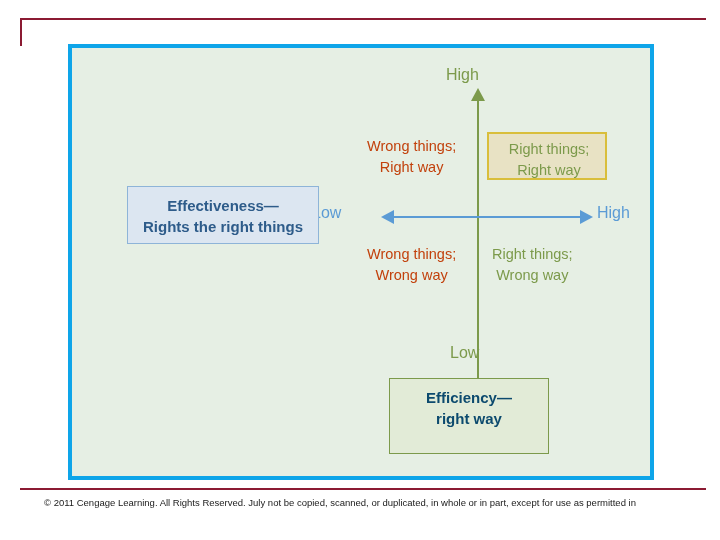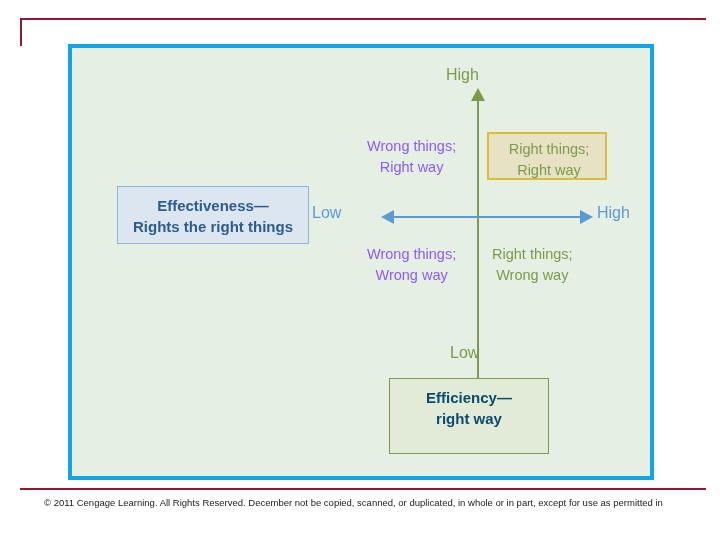--- a/index.html
+++ b/index.html
@@ -134,21 +134,21 @@
     left: 525px;
     top: 156px;
     color: #5B9BD5;
     font-size: 16px;
   }
 
   
   .quadrant {
     position: absolute;
     font-size: 14.5px;
-    color: #8b5cf6;
+    color: #c2410c;
     text-align: center;
     line-height: 1.45;
     white-space: nowrap;
   }
   #quadrant-tl { left: 295px; top: 88px; }
   #quadrant-bl { left: 295px; top: 196px; }
   #quadrant-br { left: 420px; top: 196px; color: #7C9A4B; }
 
   
   #quadrant-tr-box {
@@ -176,21 +176,21 @@
   .callout {
     position: absolute;
     background: #DCE6F1;
     border: 1px solid #8EB4D8;
     box-sizing: border-box;
     text-align: center;
     font-weight: bold;
     line-height: 1.4;
   }
   #effectiveness-box {
-    left: 45px;
+    left: 55px;
     top: 138px;
     width: 192px;
     height: 58px;
     padding-top: 8px;
     font-size: 15px;
     color: #2E5C8A;
   }
   #efficiency-box {
     left: 317px;
     top: 330px;
@@ -265,14 +265,14 @@
   </div>
 
   <div id="efficiency-box" class="callout">
     <div>Efficiency—</div>
     <div>right way</div>
   </div>
 
 </div>
 
 <div id="copyright">
-  <div>© 2011 Cengage Learning.  All Rights Reserved.  December not be copied, scanned, or duplicated, in whole or in part, except for use as permitted in</div>
+  <div>© 2011 Cengage Learning.  All Rights Reserved.  July not be copied, scanned, or duplicated, in whole or in part, except for use as permitted in</div>
 </div>
 
 </body></html>

